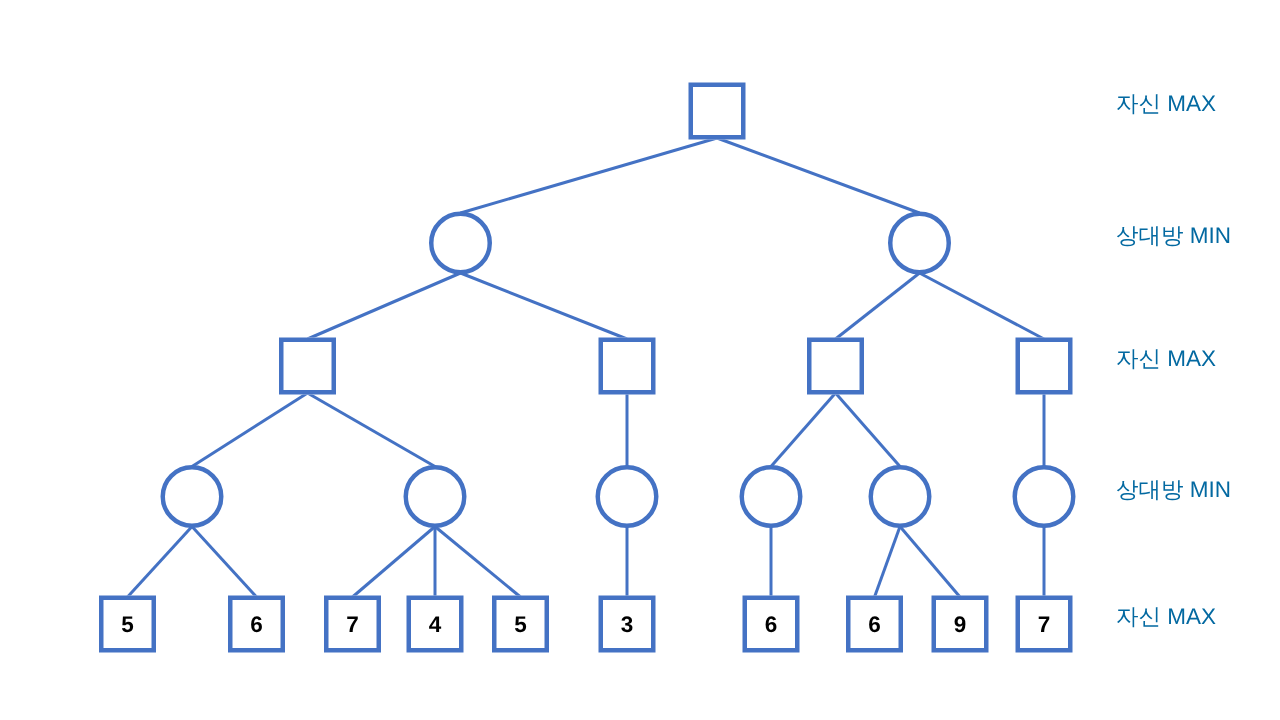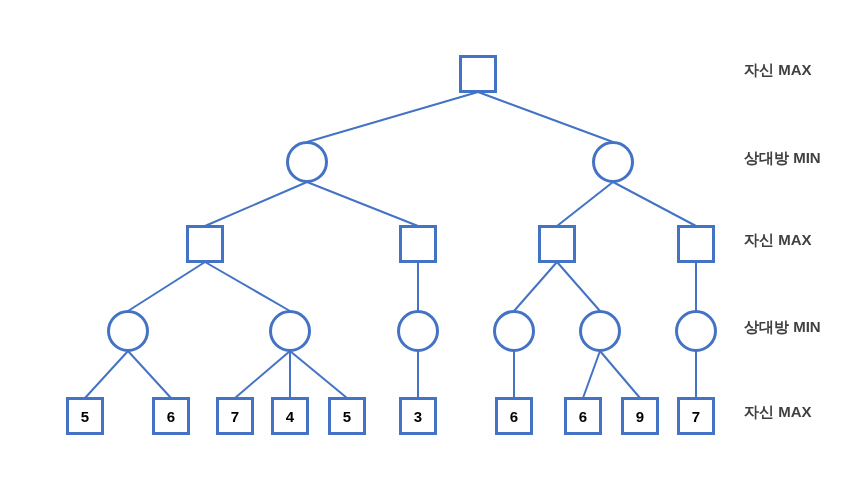--- a/index.html
+++ b/index.html
@@ -41,22 +41,22 @@
     border: 3px solid #4472c4;
     border-radius: 0;
   }
   .node.circle {
     border: 3px solid #4472c4;
     border-radius: 50%;
   }
   .level-label {
     position: absolute;
     font-size: 15px;
-    font-weight: bold;
-    color: #404040;
+    font-weight: normal;
+    color: #0369a1;
     white-space: nowrap;
     line-height: 1;
   }
 </style>
 </head>
 <body>
 
 <div id="tree-canvas">
   <svg class="edges" id="edge-layer" viewBox="0 0 853 480" preserveAspectRatio="none">
       <line x1="478" y1="92" x2="307" y2="142" stroke="#4472c4" stroke-width="2"></line>

